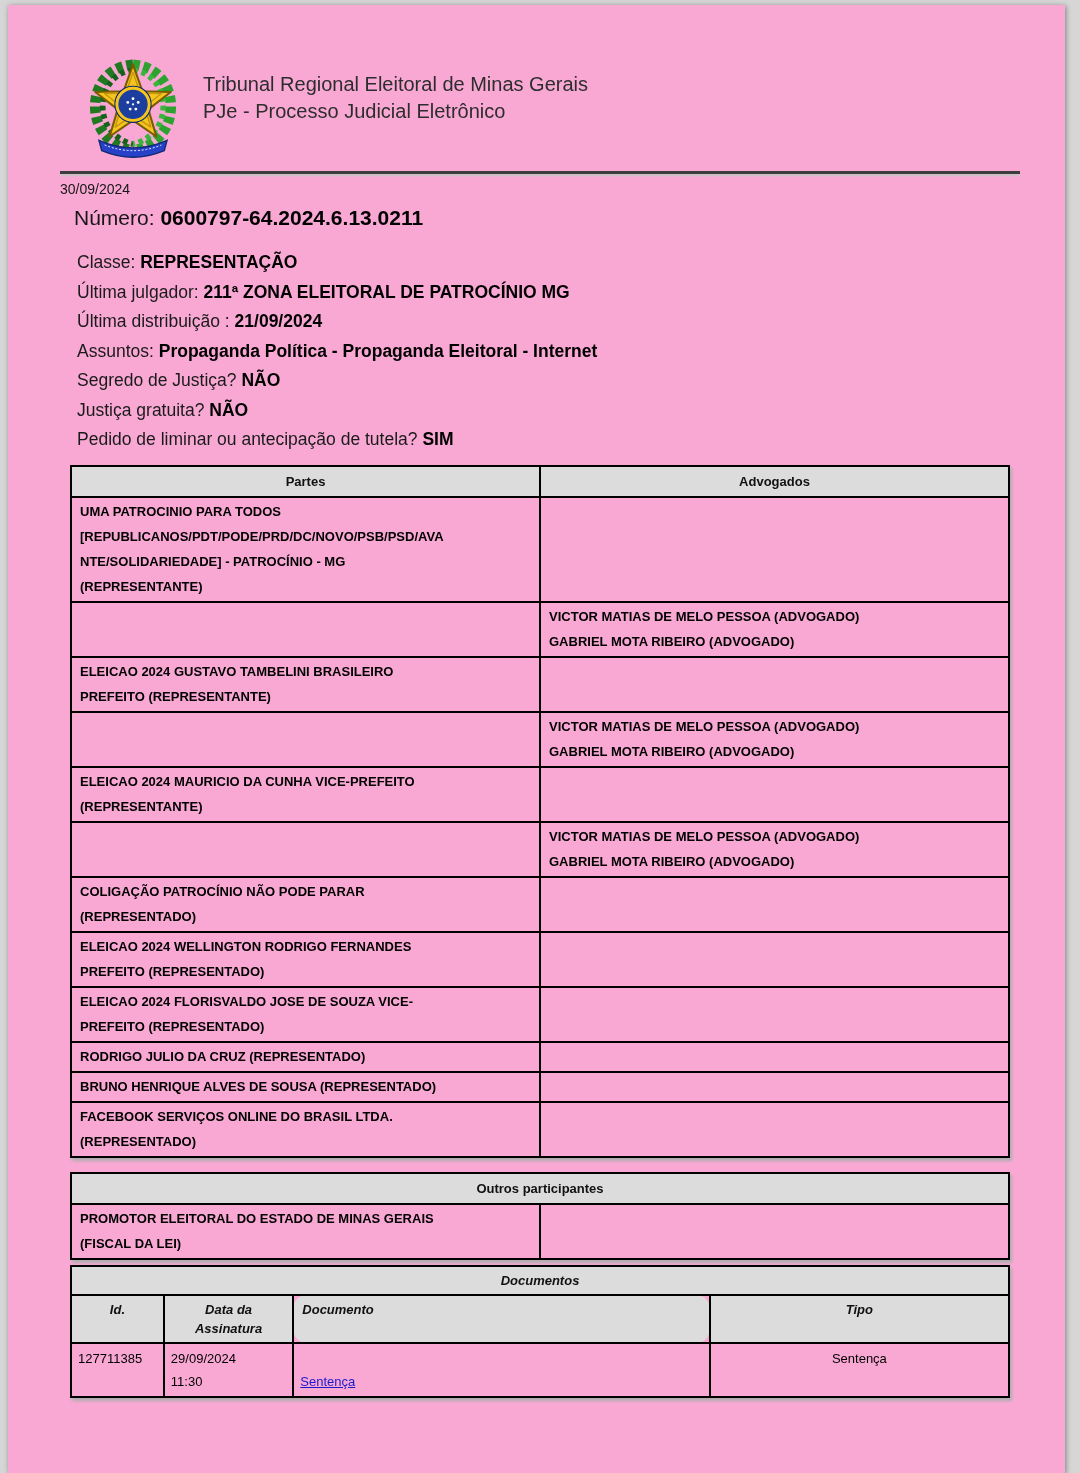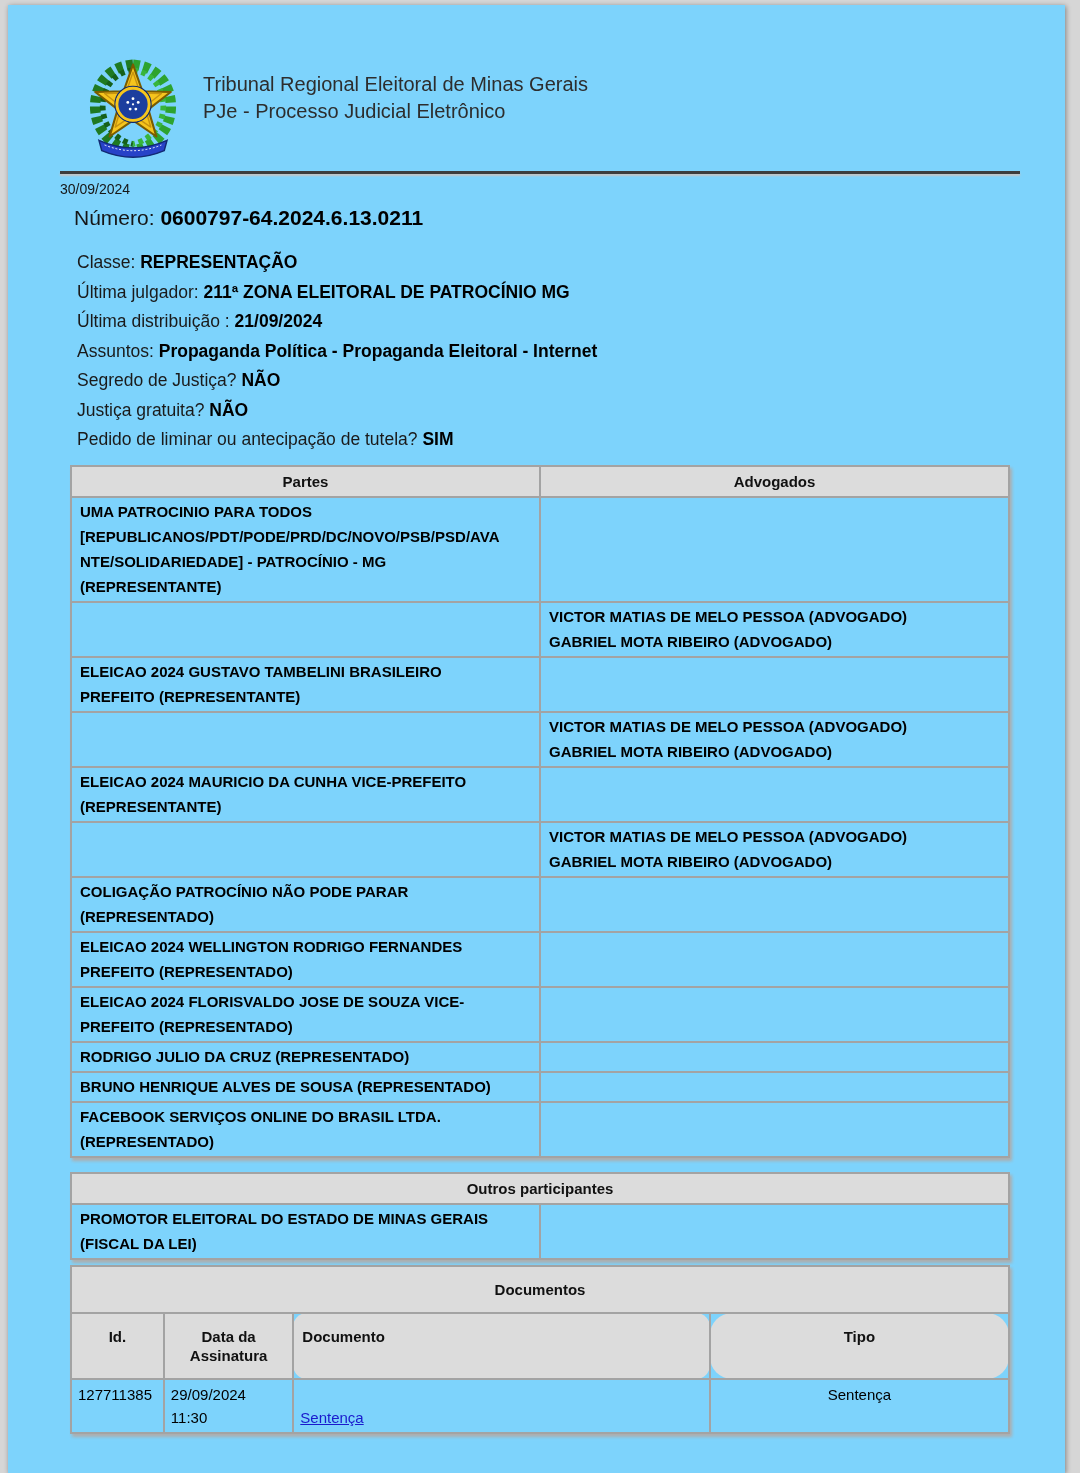--- a/index.html
+++ b/index.html
@@ -5,21 +5,21 @@
   * { box-sizing: border-box; margin: 0; padding: 0; }
   html, body {
     width: 1080px; height: 1473px;
     background: #d6d6d6;
     font-family: "Liberation Sans", "DejaVu Sans", sans-serif;
     color: #111;
   }
   .page {
     position: absolute; left: 8px; top: 5px;
     width: 1057px; height: 1468px;
-    background: #7dd3fc;
+    background: #f9a8d4;
     box-shadow: 1px 1px 5px rgba(0,0,0,0.40);
   }
   .content { padding: 52px 45px 0 52px; }
 
   
   .header-row { display: flex; align-items: flex-start; margin-left: 25px; }
   .logo-box { width: 96px; height: 106px; flex: 0 0 auto; }
   .org-block { margin: 14px 0 0 22px; font-size: 20px; line-height: 27px; color: #2d2d2d; }
 
   .rule {
@@ -32,39 +32,39 @@
 
   .numero-line { margin: 9px 0 0 14px; font-size: 21px; color: #161616; }
   .numero-line .val { font-weight: 700; color: #000; }
 
   .details { margin: 18px 0 0 17px; font-size: 17.5px; line-height: 29.5px; color: #1a1a1a; }
   .details .val { font-weight: 700; color: #000; }
 
   
   table { border-collapse: collapse; width: 940px; margin-left: 10px; box-shadow: 2px 3px 3px #aeaeae; }
   th, td {
-    border: 2px solid #a3a3a3;
+    border: 2px solid #000000;
     vertical-align: top;
-    font-size: 15px;
+    font-size: 13px;
     padding: 1px 8px 2px 8px;
     line-height: 25px;
   }
   th { background: #dcdcdc; font-weight: 700; text-align: center; padding: 2px 4px; }
   td { font-weight: 700; color: #000; white-space: pre-line; }
   .partes-table { margin-top: 10px; }
   .col-partes { width: 50%; }
   .outros-table { margin-top: 14px; }
   .docs-table { margin-top: 5px; }
   .docs-table th.left { text-align: left; padding-left: 8px; border-radius: 14px; }
-  .docs-table th { line-height: 19px; padding: 13px 4px; }
+  .docs-table th { line-height: 19px; padding: 4px 4px; font-style: italic; }
   .docs-table td { font-weight: 400; line-height: 23px; padding: 3px 6px; }
   .docs-table .c-id { width: 9.9%; }
   .docs-table .c-data { width: 13.8%; }
   .docs-table .c-doc { width: 44.4%; }
-  .docs-table .c-tipo { width: 31.9%; text-align: center; border-radius: 22px; }
+  .docs-table .c-tipo { width: 31.9%; text-align: center; }
   a.doc-link { color: #1a1acd; text-decoration: underline; cursor: pointer; }
 </style>
 </head>
 <body>
 
 <div class="page">
   <div class="content">
 
     <div class="header-row">
       <div class="logo-box">

